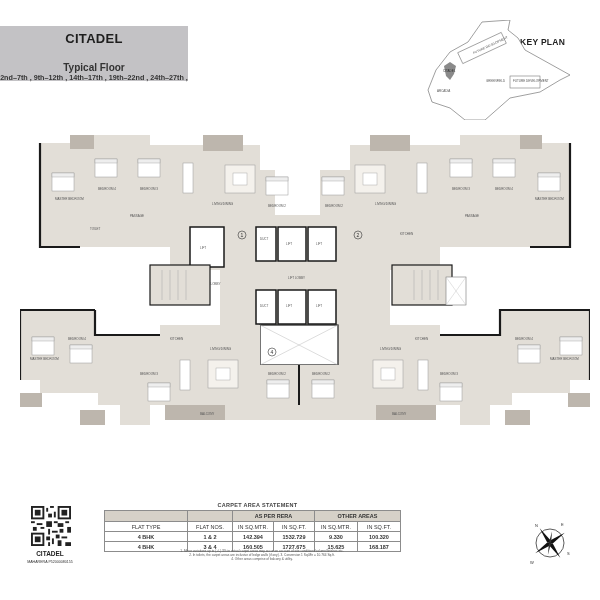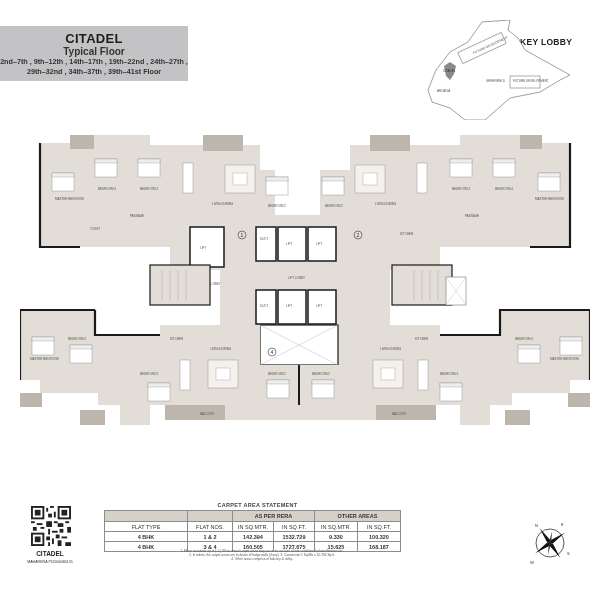--- a/index.html
+++ b/index.html
@@ -1,19 +1,19 @@
 <!DOCTYPE html>
 <html><head>
 <meta charset="utf-8">
 <style>
   html,body{margin:0;padding:0;}
   body{width:600px;height:600px;background:#ffffff;position:relative;overflow:hidden;font-family:"Liberation Sans",sans-serif;color:#333;}
   .title-box{position:absolute;left:0;top:26px;width:188px;height:55px;background:#c3c2c5;text-align:center;}
   .title-box .t1{font-weight:bold;font-size:13px;color:#1e1e1e;margin-top:5px;letter-spacing:0.3px;}
-  .title-box .t2{font-weight:bold;font-size:10px;color:#333;margin-top:0px;}
+  .title-box .t2{font-weight:bold;font-size:10px;color:#333;margin-top:16px;}
   .title-box .t3{font-size:7.2px;font-weight:bold;color:#333;line-height:10px;margin-top:0;}
   .keyplan{position:absolute;left:410px;top:20px;width:190px;height:100px;}
   .keyplan-title{position:absolute;left:520px;top:37px;font-size:8.5px;font-weight:bold;color:#222;letter-spacing:0.3px;}
   .plan{position:absolute;left:20px;top:135px;width:570px;height:340px;}
   .room-label{font-size:3px;fill:#555;font-family:"Liberation Sans",sans-serif;}
   .table-title{position:absolute;left:95px;top:502px;width:325px;text-align:center;font-size:5.5px;font-weight:bold;color:#444;letter-spacing:0.3px;}
   table.carpet{position:absolute;left:104px;top:510px;border-collapse:collapse;font-size:5.5px;color:#333;}
   table.carpet td,table.carpet th{border:0.8px solid #8c8c8c;text-align:center;height:9px;padding:0 2px;}
   table.carpet .hdr{background:#d6d1c8;font-weight:bold;height:11px;}
   table.carpet .sub th{font-weight:normal;}
@@ -24,24 +24,23 @@
   .qr-rera{position:absolute;left:0;top:560px;width:100px;text-align:center;font-size:3.6px;color:#333;}
   .compass{position:absolute;left:527px;top:520px;width:46px;height:46px;}
 </style>
 </head>
 <body>
 
 <div class="title-box">
   <div class="t1">CITADEL</div>
   <div class="t2">Typical Floor</div>
   <div class="t3">2nd–7th , 9th–12th , 14th–17th , 19th–22nd , 24th–27th ,</div>
-  <div class="t3">29th–32nd , 34th–37th , 39th–41st Floor</div>
 </div>
 
-<div class="keyplan-title">KEY LOBBY</div>
+<div class="keyplan-title">KEY PLAN</div>
 <svg class="keyplan" viewBox="0 0 190 100">
   <path d="M72 2 L100 0 L98 10 L108 18 L115 30 L160 55 L150 60 L130 72 L100 78 L75 100 L55 100 L40 88 L22 82 L18 70 L26 50 L40 32 L58 22 Z" fill="#fff" stroke="#777" stroke-width="0.7"></path>
   <rect x="48" y="22" width="48" height="12" fill="#fff" stroke="#777" stroke-width="0.6" transform="rotate(-25 72 28)"></rect>
   <text x="62" y="30" font-size="3.2" fill="#555" transform="rotate(-25 72 28)">FUTURE DEVELOPMENT</text>
   <path d="M34 46 L40 42 L46 46 L44 54 L40 60 L36 56 Z" fill="#8a8a8a"></path>
   <text x="33" y="52" font-size="3" fill="#333">CITADEL</text>
   <text x="27" y="72" font-size="3" fill="#555">ARCADIA</text>
   <text x="76" y="62" font-size="3" fill="#555">GREENFIELD</text>
   <rect x="100" y="56" width="30" height="12" fill="#fff" stroke="#777" stroke-width="0.6"></rect>
   <text x="103" y="62" font-size="3" fill="#555">FUTURE DEVELOPMENT</text>

